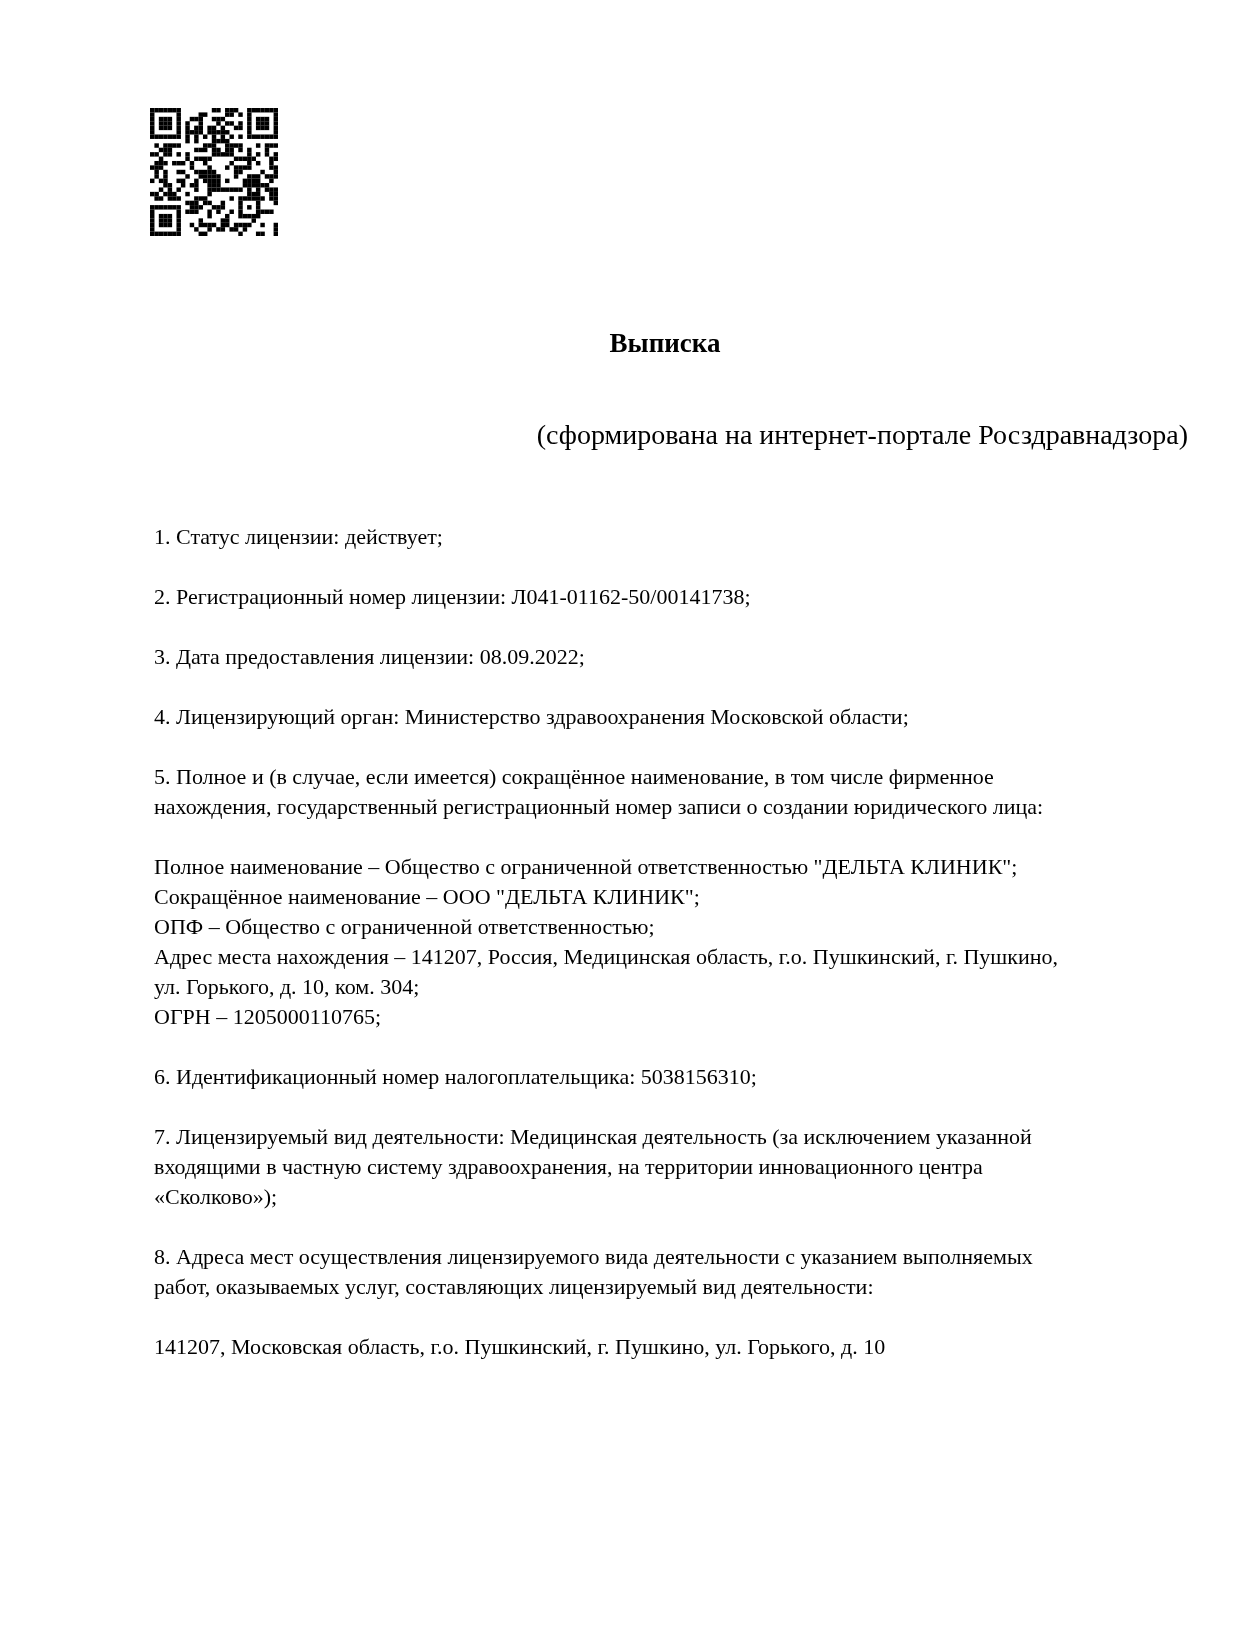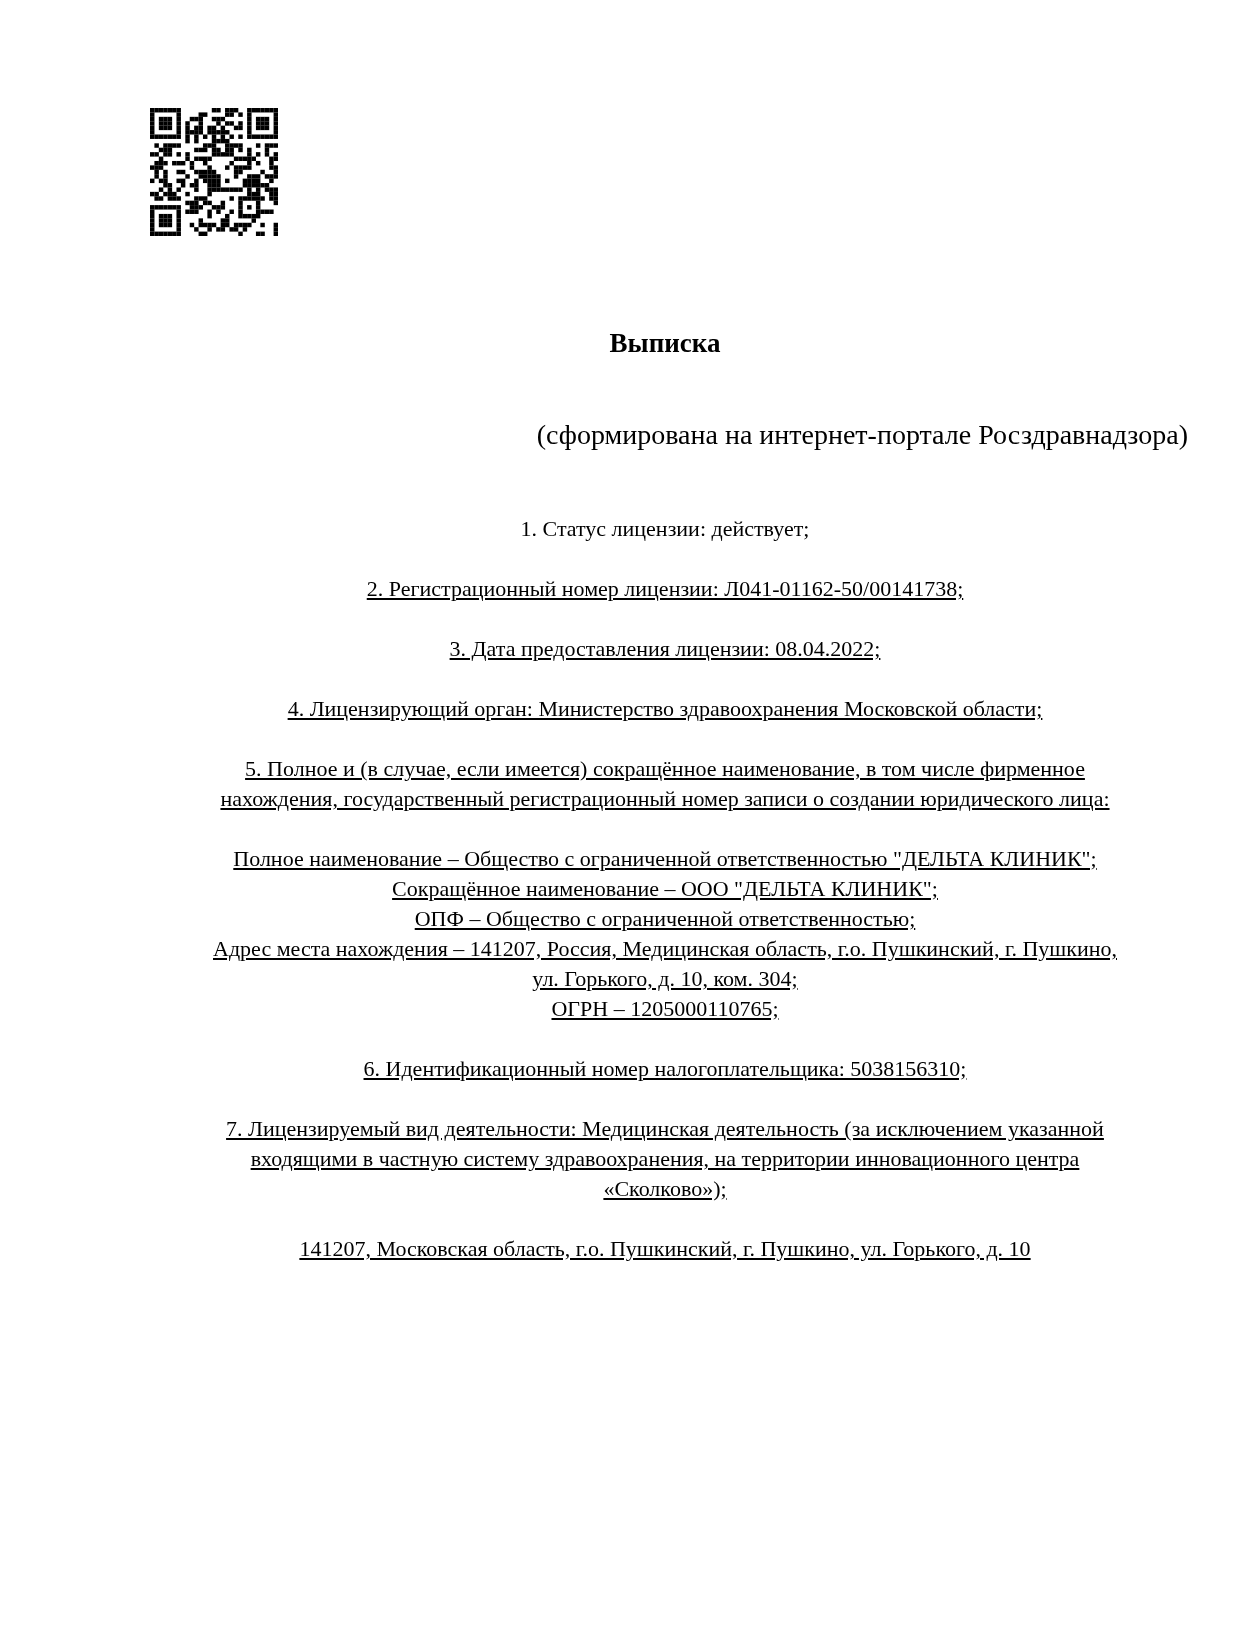--- a/index.html
+++ b/index.html
@@ -42,22 +42,22 @@
     white-space: nowrap;
   }
   .body {
     position: absolute;
     left: 142px;
     top: 510px;
     width: 1046px;
     font-size: 22px;
     line-height: 30px;
   }
-  .para { margin: 4px; text-align: center; }
-  .para + .para { margin-top: 30px; text-decoration: underline; }
+  .para { margin: 12px; }
+  .para + .para { margin-top: 30px; }
   .line { white-space: nowrap; }
 </style>
 </head>
 <body>
 
 <div class="page">
 
   <div class="qr" id="qr-box">
       <svg viewBox="0 0 128 128" xmlns="http://www.w3.org/2000/svg">
         <rect x="0" y="0" width="128" height="128" fill="#fff"></rect>
@@ -477,21 +477,21 @@
 
     <div class="para">
       <div class="line">1. Статус лицензии: действует;</div>
     </div>
 
     <div class="para">
       <div class="line">2. Регистрационный номер лицензии: Л041-01162-50/00141738;</div>
     </div>
 
     <div class="para">
-      <div class="line">3. Дата предоставления лицензии: 08.04.2022;</div>
+      <div class="line">3. Дата предоставления лицензии: 08.09.2022;</div>
     </div>
 
     <div class="para">
       <div class="line">4. Лицензирующий орган: Министерство здравоохранения Московской области;</div>
     </div>
 
     <div class="para">
       <div class="line">5. Полное и (в случае, если имеется) сокращённое наименование, в том числе фирменное</div>
       <div class="line">нахождения, государственный регистрационный номер записи о создании юридического лица:</div>
     </div>
@@ -508,19 +508,23 @@
     <div class="para">
       <div class="line">6. Идентификационный номер налогоплательщика: 5038156310;</div>
     </div>
 
     <div class="para">
       <div class="line">7. Лицензируемый вид деятельности: Медицинская деятельность (за исключением указанной</div>
       <div class="line">входящими в частную систему здравоохранения, на территории инновационного центра</div>
       <div class="line">«Сколково»);</div>
     </div>
 
+    <div class="para">
+      <div class="line">8. Адреса мест осуществления лицензируемого вида деятельности с указанием выполняемых</div>
+      <div class="line">работ, оказываемых услуг, составляющих лицензируемый вид деятельности:</div>
+    </div>
 
     <div class="para">
       <div class="line">141207, Московская область, г.о. Пушкинский, г. Пушкино, ул. Горького, д. 10</div>
     </div>
 
   </div>
 </div>
 
 </body></html>

